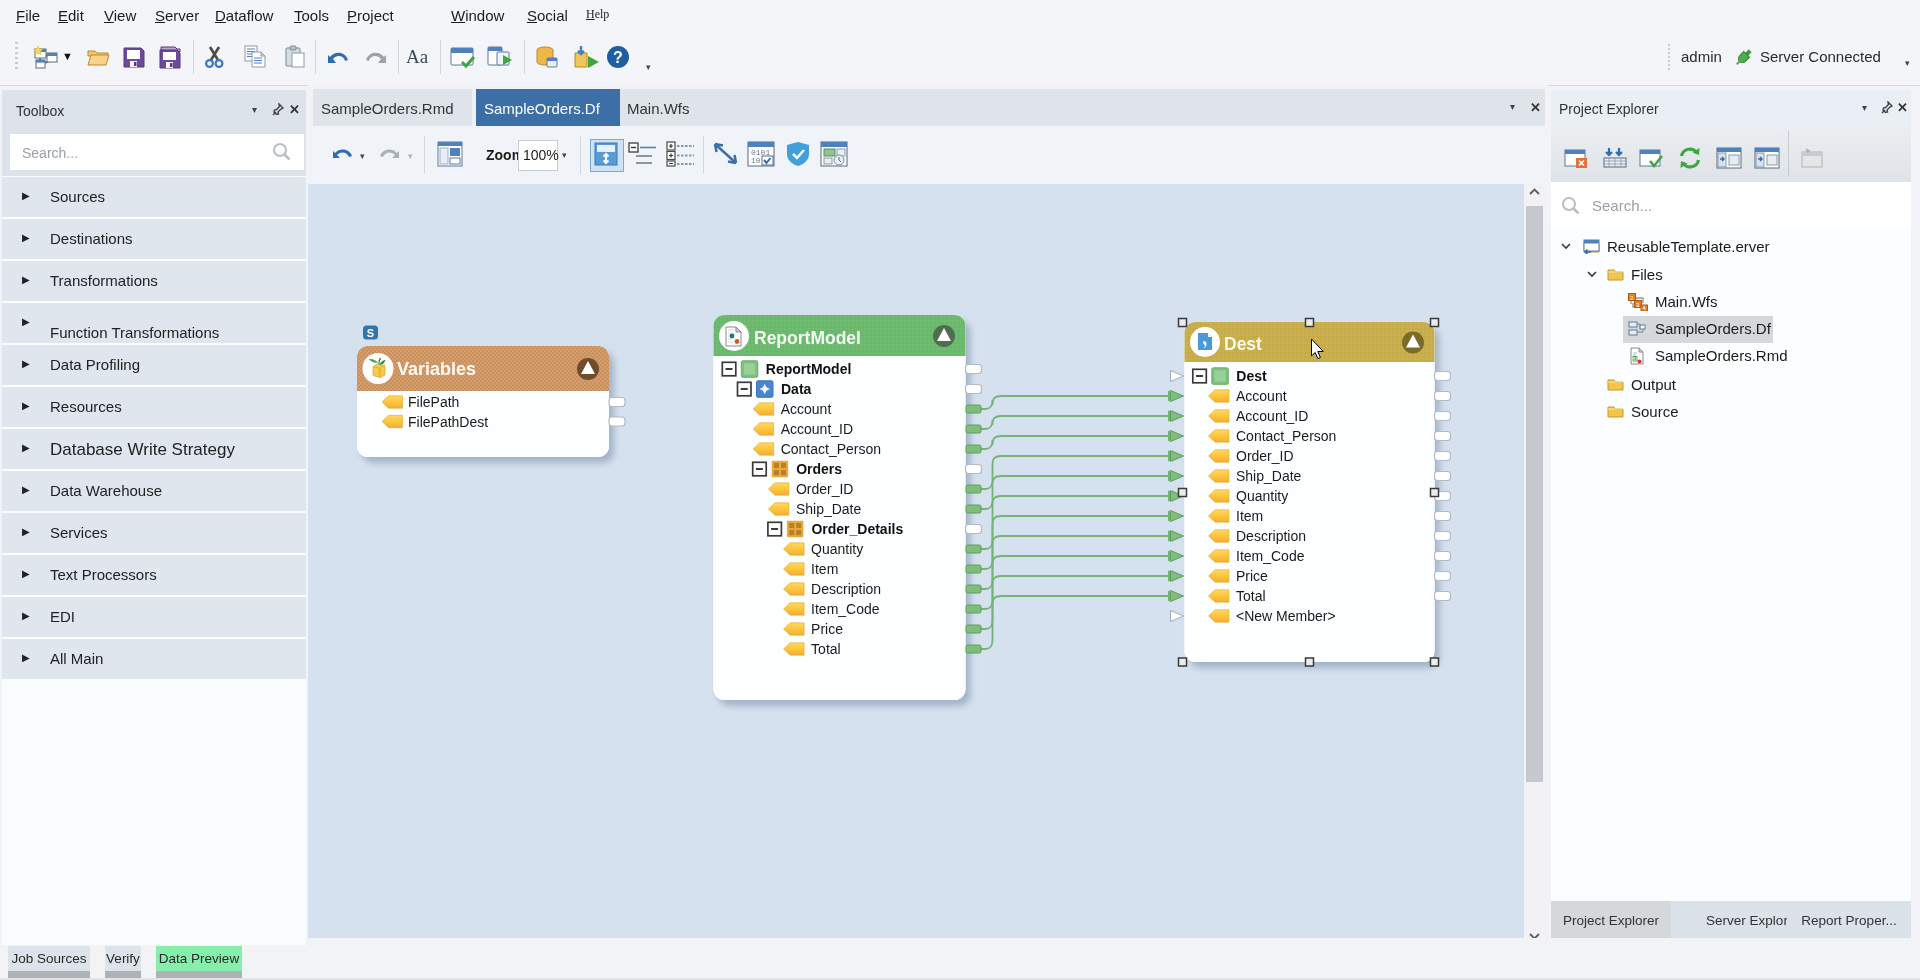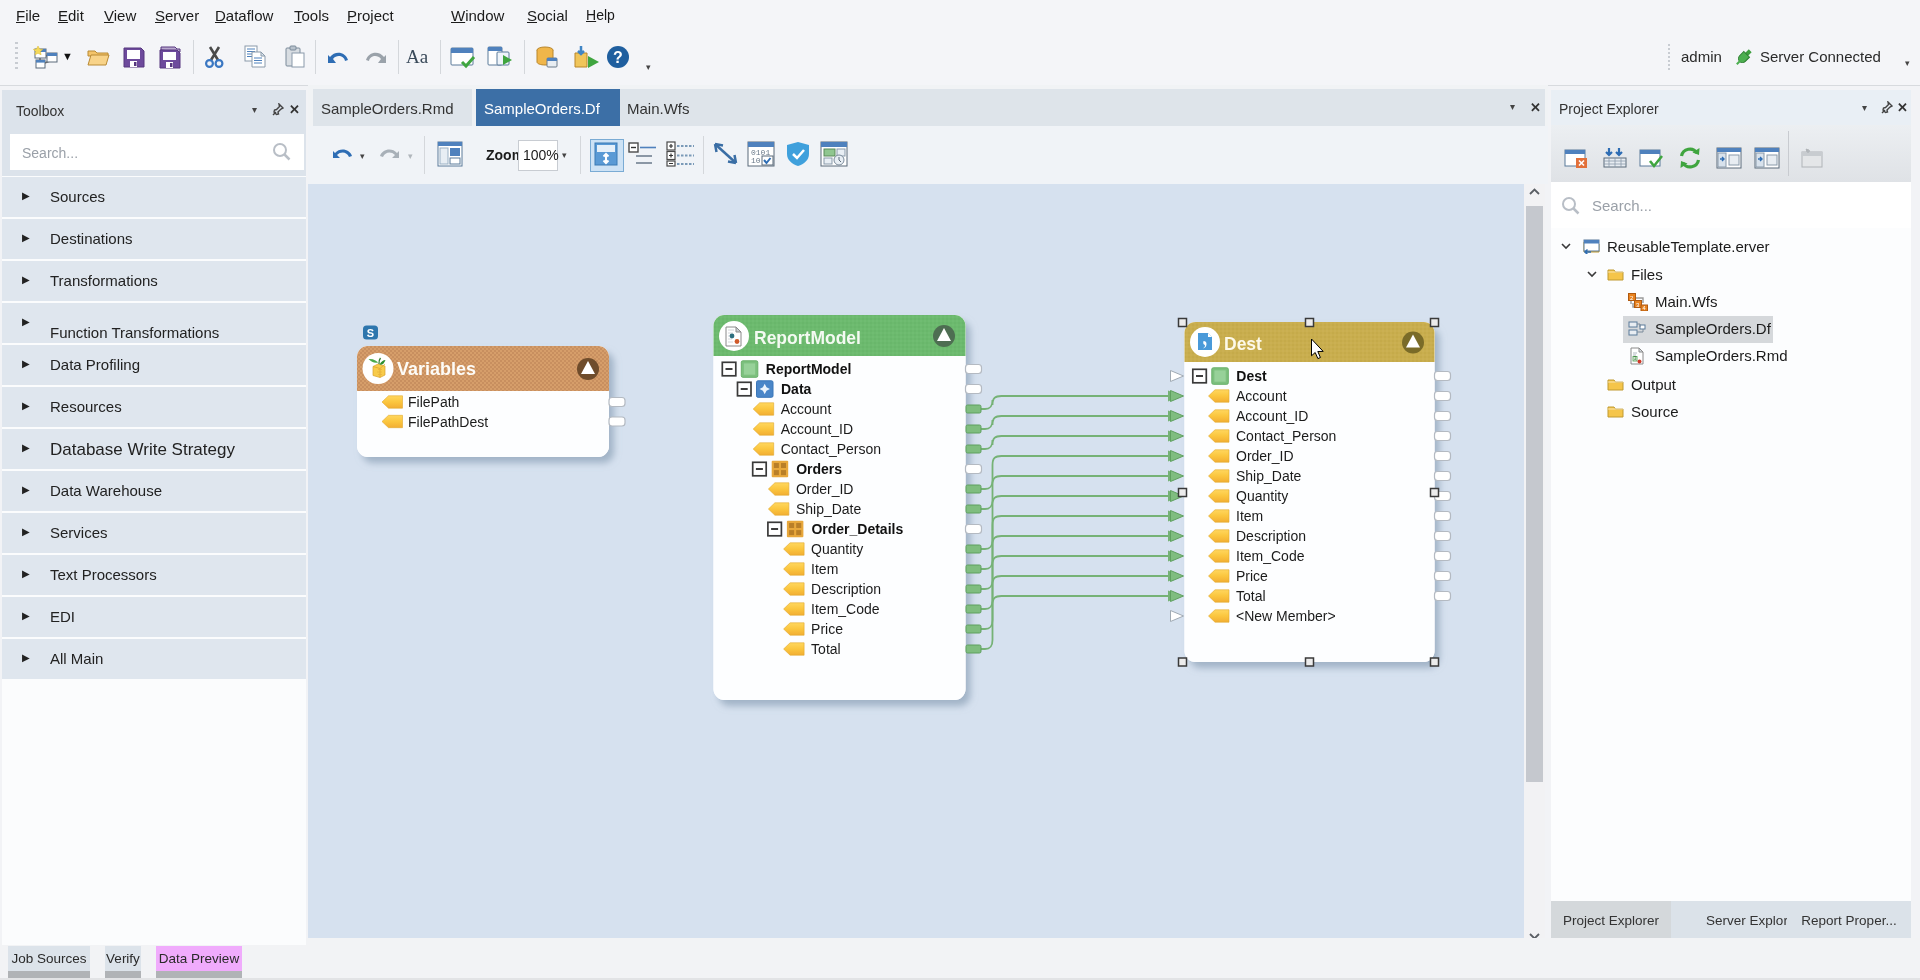--- a/index.html
+++ b/index.html
@@ -10,21 +10,21 @@
 <div class="t" style="left:16px;top:7px;font-size:15px;color:#1b1b1b;"><span style="text-decoration:underline;">F</span>ile</div>
 <div class="t" style="left:58px;top:7px;font-size:15px;color:#1b1b1b;"><span style="text-decoration:underline;">E</span>dit</div>
 <div class="t" style="left:104px;top:7px;font-size:15px;color:#1b1b1b;"><span style="text-decoration:underline;">V</span>iew</div>
 <div class="t" style="left:155px;top:7px;font-size:15px;color:#1b1b1b;"><span style="text-decoration:underline;">S</span>erver</div>
 <div class="t" style="left:215px;top:7px;font-size:15px;color:#1b1b1b;"><span style="text-decoration:underline;">D</span>ataflow</div>
 <div class="t" style="left:294px;top:7px;font-size:15px;color:#1b1b1b;"><span style="text-decoration:underline;">T</span>ools</div>
 <div class="t" style="left:347px;top:7px;font-size:15px;color:#1b1b1b;"><span style="text-decoration:underline;">P</span>roject</div>
 <div class="t" style="left:414px;top:7px;font-size:15px;color:#1b1b1b;margin-top:44px;"><span style="text-decoration:underline;">G</span>it</div>
 <div class="t" style="left:451px;top:7px;font-size:15px;color:#1b1b1b;"><span style="text-decoration:underline;">W</span>indow</div>
 <div class="t" style="left:527px;top:7px;font-size:15px;color:#1b1b1b;"><span style="text-decoration:underline;">S</span>ocial</div>
-<div class="t" style="left:586px;top:7px;font-size:14px;color:#1b1b1b;"><span style="text-decoration:underline;">H</span>elp</div>
+<div class="t" style="left:586px;top:7px;font-size:12px;color:#1b1b1b;font-family:Liberation Serif, serif;"><span style="text-decoration:underline;">H</span>elp</div>
 <div style="position:absolute;left:0px;top:30px;width:1920px;height:55px;background:#f4f5f8;border-bottom:1px solid #d7dade;"></div>
 <div style="position:absolute;left:15px;top:42px;width:3px;height:30px;background:repeating-linear-gradient(#c8ccd2 0 2px,transparent 2px 5px);"></div>
 <svg style="position:absolute;left:33px;top:45px;" width="25" height="24" viewBox="0 0 25 24">
     <path d="M9 9l8 3M7 13v4M9 19l8-3" stroke="#6a6a6a" stroke-width="1.6"></path>
     <rect x="2" y="4" width="11" height="9" fill="#fff" stroke="#5a6a7a"></rect>
     <rect x="2" y="4" width="11" height="3" fill="#4f81bd"></rect>
     <rect x="14" y="8" width="10" height="9" fill="#fff" stroke="#5a6a7a"></rect>
     <rect x="14" y="8" width="10" height="3" fill="#4f81bd"></rect>
     <rect x="3" y="15" width="9" height="8" fill="#fff" stroke="#5a6a7a"></rect>
     <rect x="3" y="15" width="9" height="2.6" fill="#4f81bd"></rect>
@@ -598,14 +598,14 @@
 <div style="position:absolute;left:1551px;top:901px;width:360px;height:38px;background:#fff;"></div>
 <div style="position:absolute;left:1551px;top:901px;width:120px;height:38px;background:#d4d8db;color:#333;font-size:13.5px;display:flex;align-items:center;justify-content:center;">Project Explorer</div>
 <div style="position:absolute;left:1671px;top:901px;width:116px;height:38px;background:#dbe2e9;color:#333;font-size:13.5px;display:flex;align-items:center;justify-content:center;padding-left:24px;">Server Explorer</div>
 <div style="position:absolute;left:1787px;top:901px;width:124px;height:38px;background:#dbe2e9;color:#333;font-size:13.5px;display:flex;align-items:center;justify-content:center;">Report Proper...</div>
 <div style="position:absolute;left:0px;top:938px;width:1920px;height:42px;background:#f2f3f5;"></div>
 <div style="position:absolute;left:2px;top:938px;width:304px;height:7px;background:#fbfcfd;"></div>
 <div style="position:absolute;left:8px;top:946px;width:82px;height:25px;background:#dce3ea;color:#2a2a2a;font-size:13.5px;display:flex;align-items:center;justify-content:center;">Job Sources</div>
 <div style="position:absolute;left:8px;top:971px;width:82px;height:7px;background:#b0b3b6;"></div>
 <div style="position:absolute;left:105px;top:946px;width:36px;height:25px;background:#dce3ea;color:#2a2a2a;font-size:13.5px;display:flex;align-items:center;justify-content:center;">Verify</div>
 <div style="position:absolute;left:105px;top:971px;width:36px;height:7px;background:#b0b3b6;"></div>
-<div style="position:absolute;left:156px;top:946px;width:86px;height:25px;background:#f0abfc;color:#2a2a2a;font-size:13.5px;display:flex;align-items:center;justify-content:center;">Data Preview</div>
+<div style="position:absolute;left:156px;top:946px;width:86px;height:25px;background:#86efac;color:#2a2a2a;font-size:13.5px;display:flex;align-items:center;justify-content:center;">Data Preview</div>
 <div style="position:absolute;left:156px;top:971px;width:86px;height:7px;background:#b0b3b6;"></div>
 <div style="position:absolute;left:0px;top:978px;width:1920px;height:2px;background:#e2e3e5;"></div>
 </body></html>

